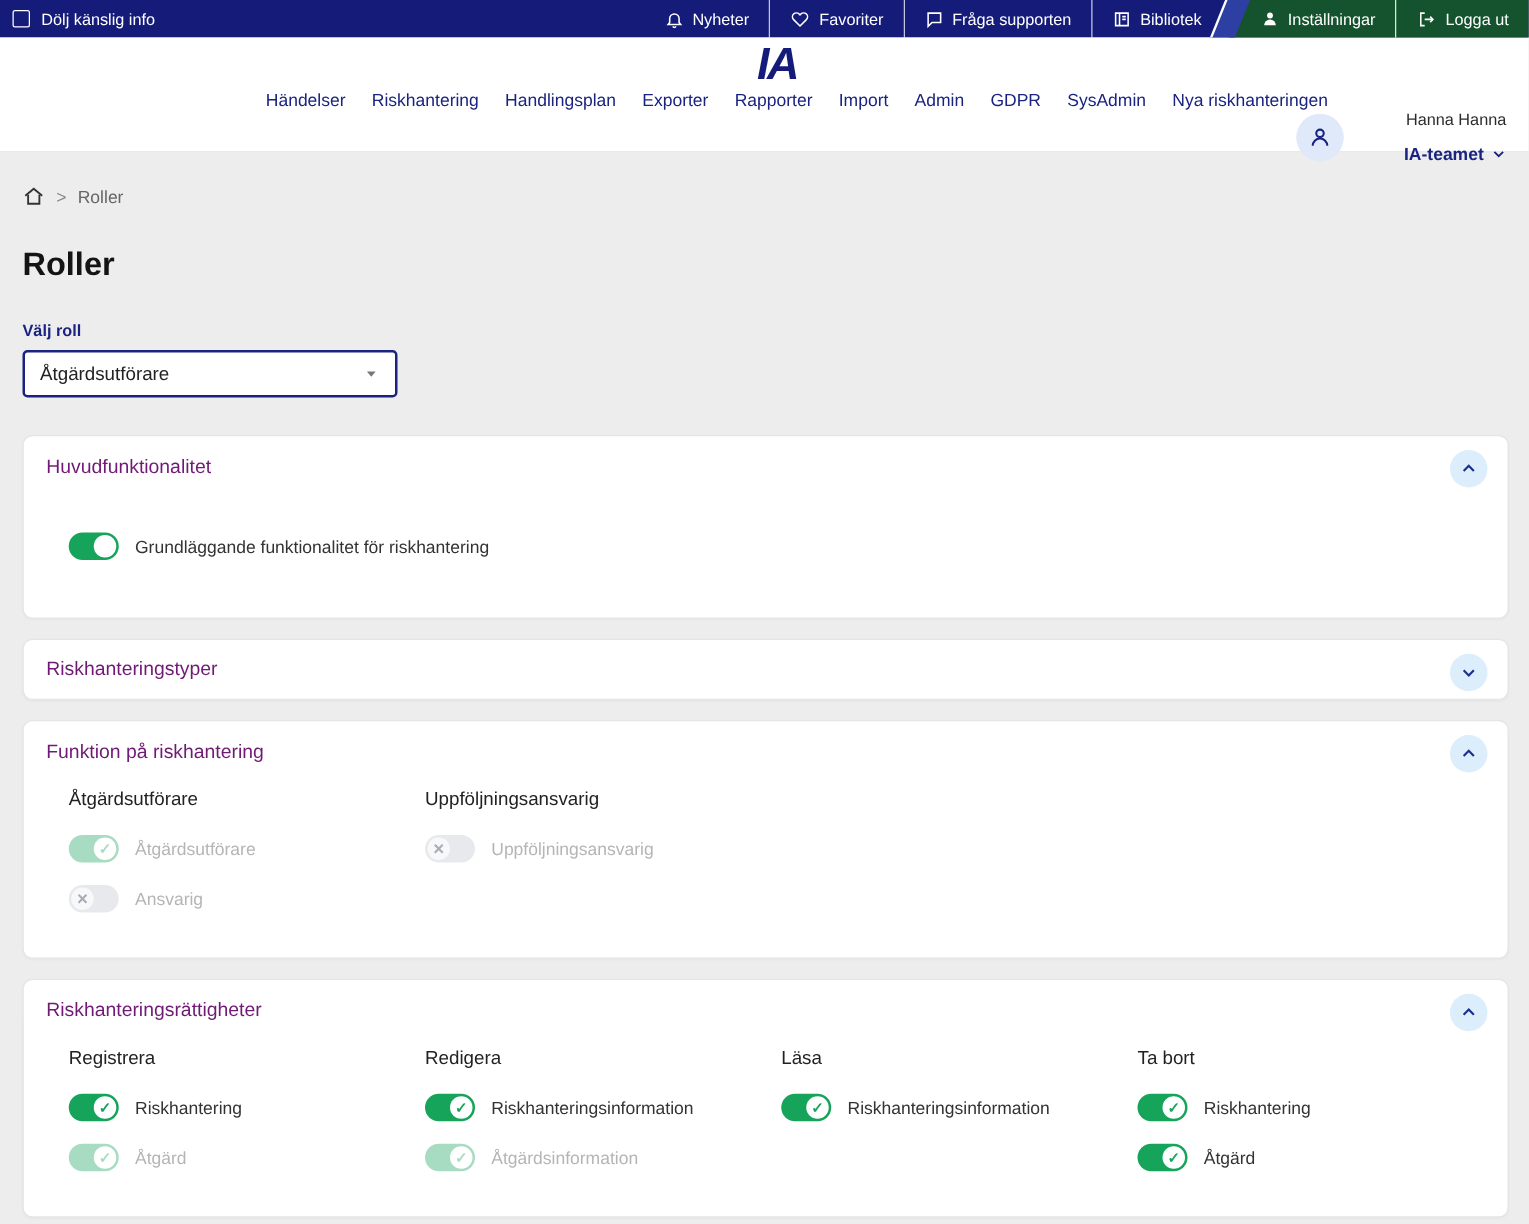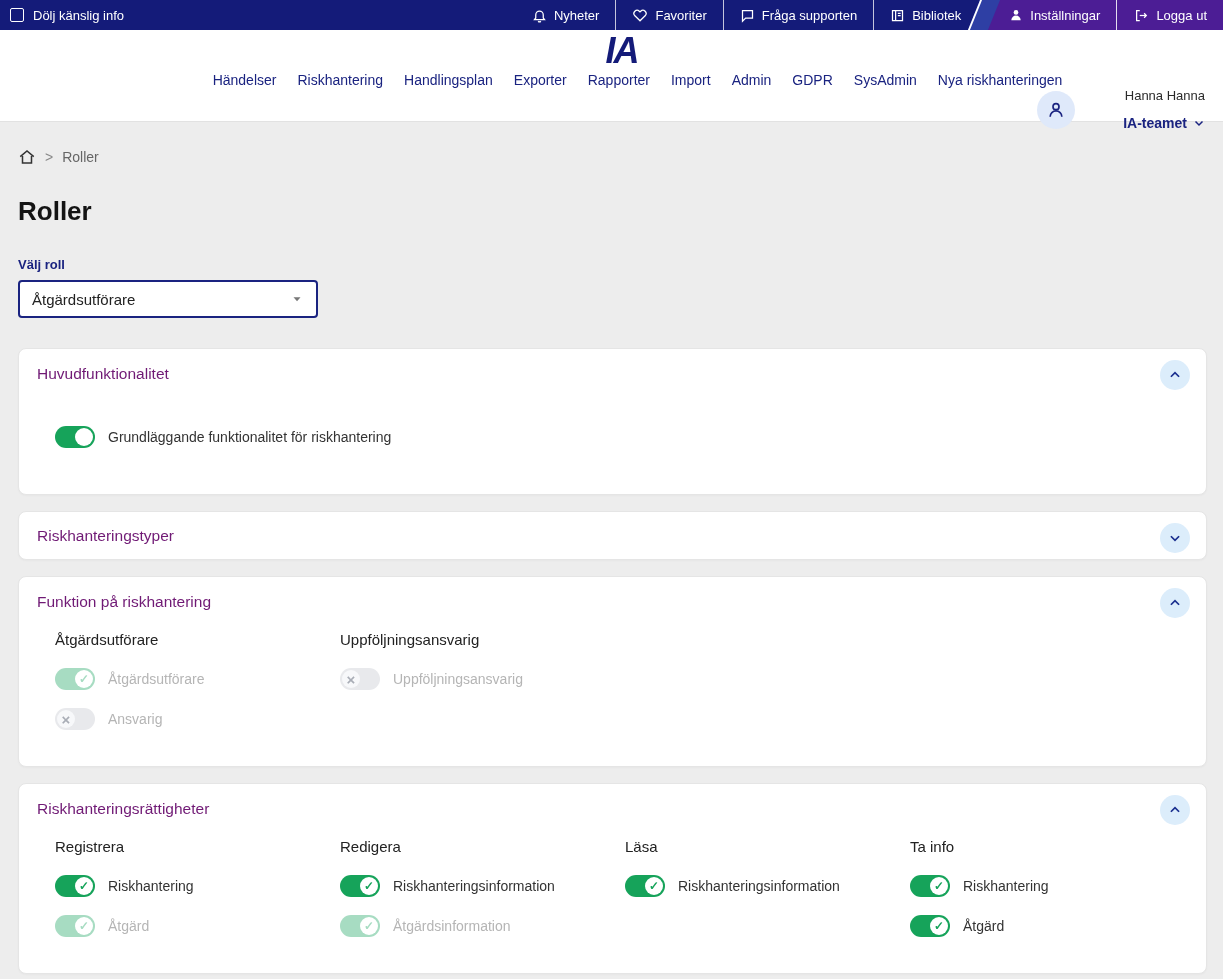--- a/index.html
+++ b/index.html
@@ -6,21 +6,21 @@
   html,body { width:1223px; height:979px; overflow:hidden; }
   body { font-family:"Liberation Sans", sans-serif; background:#ededed; }
 
   
   .topbar { height:30px; background:#141b79; color:#fff; display:flex; align-items:stretch; font-size:13px; }
   .tb-left { display:flex; align-items:center; gap:9px; padding-left:10px; }
   .tb-checkbox { width:14px; height:14px; border:1.5px solid #fff; border-radius:2px; display:inline-block; cursor:pointer; }
   .tb-menu { margin-left:auto; display:flex; align-items:stretch;text-align:center; }
   .tb-item { display:flex; align-items:center; gap:7px; padding:0 16px; cursor:pointer; white-space:nowrap; }
   .tb-menu .tb-item + .tb-item { border-left:1px solid rgba(255,255,255,.75); }
-  .tb-right { position:relative; display:flex; align-items:stretch; background:#4c1d95; margin-left:6px; padding-left:10px;justify-content:center; }
+  .tb-right { position:relative; display:flex; align-items:stretch; background:#14532d; margin-left:6px; padding-left:10px;justify-content:center; }
   .tb-right::before { content:""; position:absolute; left:-9px; top:0; height:100%; width:18px; background:#2e3fa4; transform:skewX(-22deg); border-left:2px solid #fff; }
   .tb-right .tb-item + .tb-item { border-left:1px solid rgba(255,255,255,.85); }
   .tb-item svg { flex:0 0 auto; }
 
   
   .header { height:92px; background:#fff; display:flex; align-items:center; border-bottom:1px solid #e2e2e2;flex-direction:column; }
   .logo { font-size:36px; font-weight:700; font-style:italic; color:#141b79; margin-left:20px; letter-spacing:-2px; cursor:pointer; }
   .nav { display:flex; gap:21px; margin-left:52px; }
   .nav span { font-size:14px; color:#1a2380; cursor:pointer; white-space:nowrap; }
   .hdr-right { margin-left:auto; display:flex; align-items:center; gap:48px; padding-right:18px; }
@@ -292,21 +292,21 @@
       <div class="col">
         <div class="col-header">Läsa</div>
         <div class="toggle-row" data-state="on-check">
           <span class="toggle">
               <span class="knob"></span>
             </span>
           <span class="toggle-label">Riskhanteringsinformation</span>
         </div>
       </div>
       <div class="col">
-        <div class="col-header">Ta info</div>
+        <div class="col-header">Ta bort</div>
         <div class="toggle-row" data-state="on-check">
           <span class="toggle">
               <span class="knob"></span>
             </span>
           <span class="toggle-label">Riskhantering</span>
         </div>
         <div class="toggle-row" data-state="on-check">
           <span class="toggle">
               <span class="knob"></span>
             </span>

